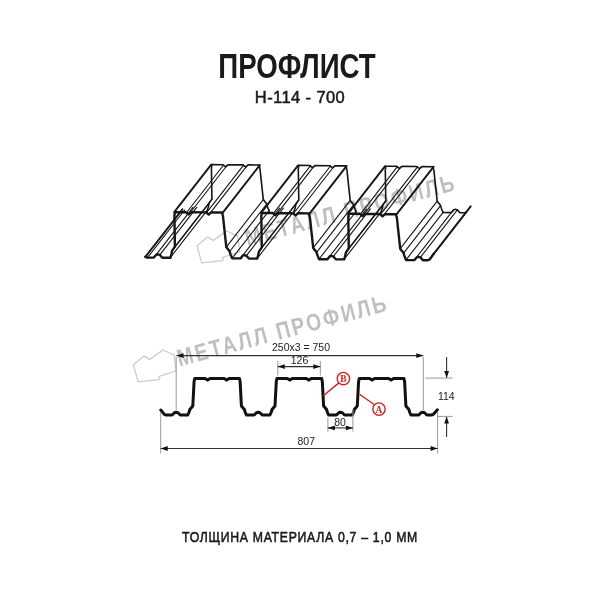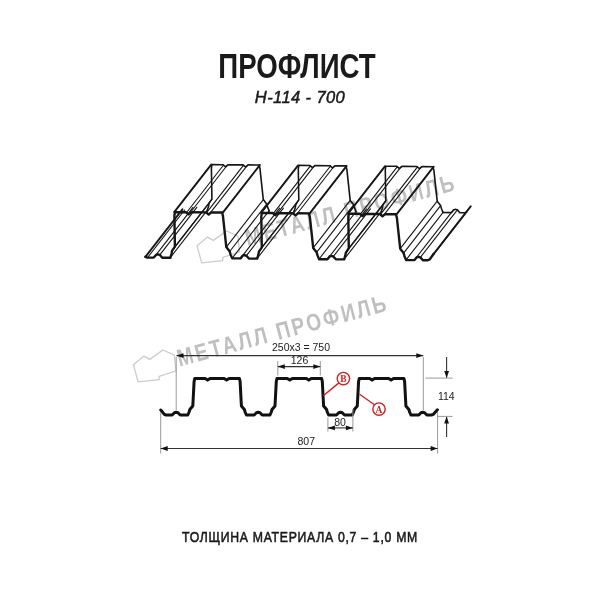--- a/index.html
+++ b/index.html
@@ -121,15 +121,15 @@
   <line x1="338.9" y1="382.9" x2="323.3" y2="395.8"></line>
   <line x1="374.5" y1="404.7" x2="359.6" y2="394.3"></line>
 </g>
 <g font-family="Liberation Serif,serif" font-size="9.5" font-weight="bold" fill="#cc2222" text-anchor="middle">
   <text x="343.4" y="382">В</text>
   <text x="379" y="412.5">А</text>
 </g>
 </svg>
 
 <div style="position:absolute;left:-3px;top:46.3px;width:600px;text-align:center;font-weight:bold;font-size:35px;letter-spacing:0px;color:#1a1a1a;transform:scaleX(0.79);transform-origin:300px 0;">ПРОФЛИСТ</div>
-<div style="position:absolute;left:0;top:88px;width:600px;text-align:center;font-weight:normal;font-size:16.5px;letter-spacing:0.4px;color:#1a1a1a;font-style:italic;-webkit-text-stroke:0.5px #1a1a1a;">Н-114 - 700</div>
+<div style="position:absolute;left:0;top:88px;width:600px;text-align:center;font-weight:normal;font-size:16.5px;letter-spacing:0.4px;color:#1a1a1a;-webkit-text-stroke:0.5px #1a1a1a;">Н-114 - 700</div>
 <div style="position:absolute;left:0;top:528.3px;width:600px;text-align:center;font-size:15.5px;letter-spacing:0.9px;color:#1a1a1a;-webkit-text-stroke:0.6px #1a1a1a;transform:scaleX(0.79);transform-origin:300px 0;">ТОЛЩИНА МАТЕРИАЛА 0,7 – 1,0 ММ</div>
 </div>
 
 </body></html>

